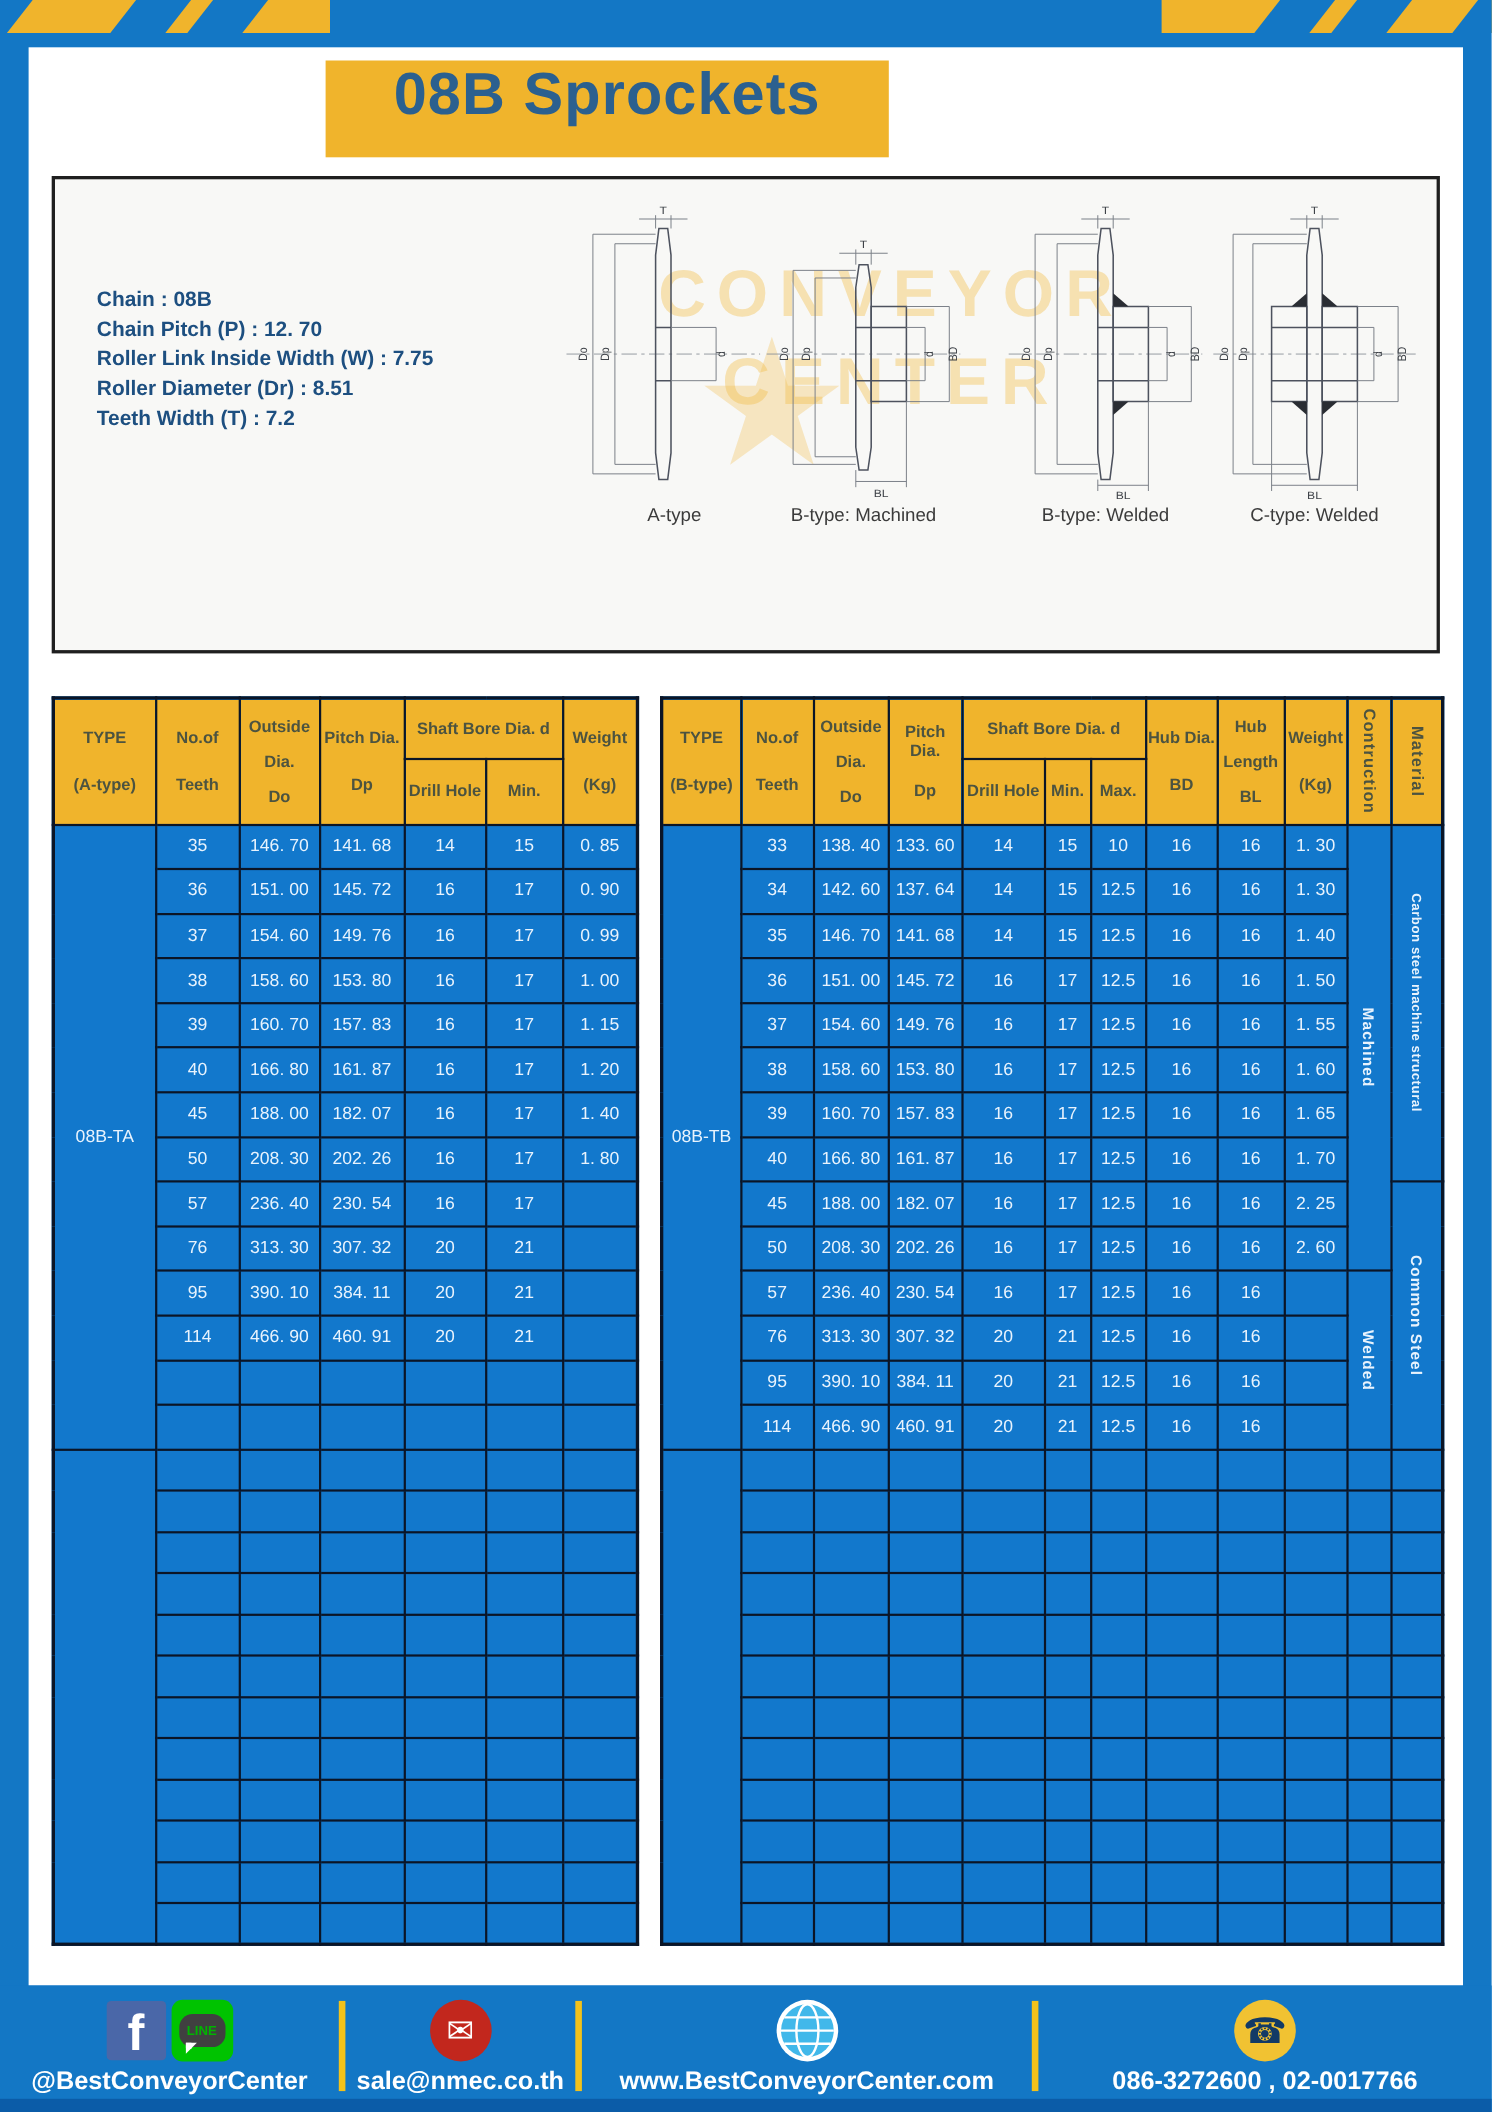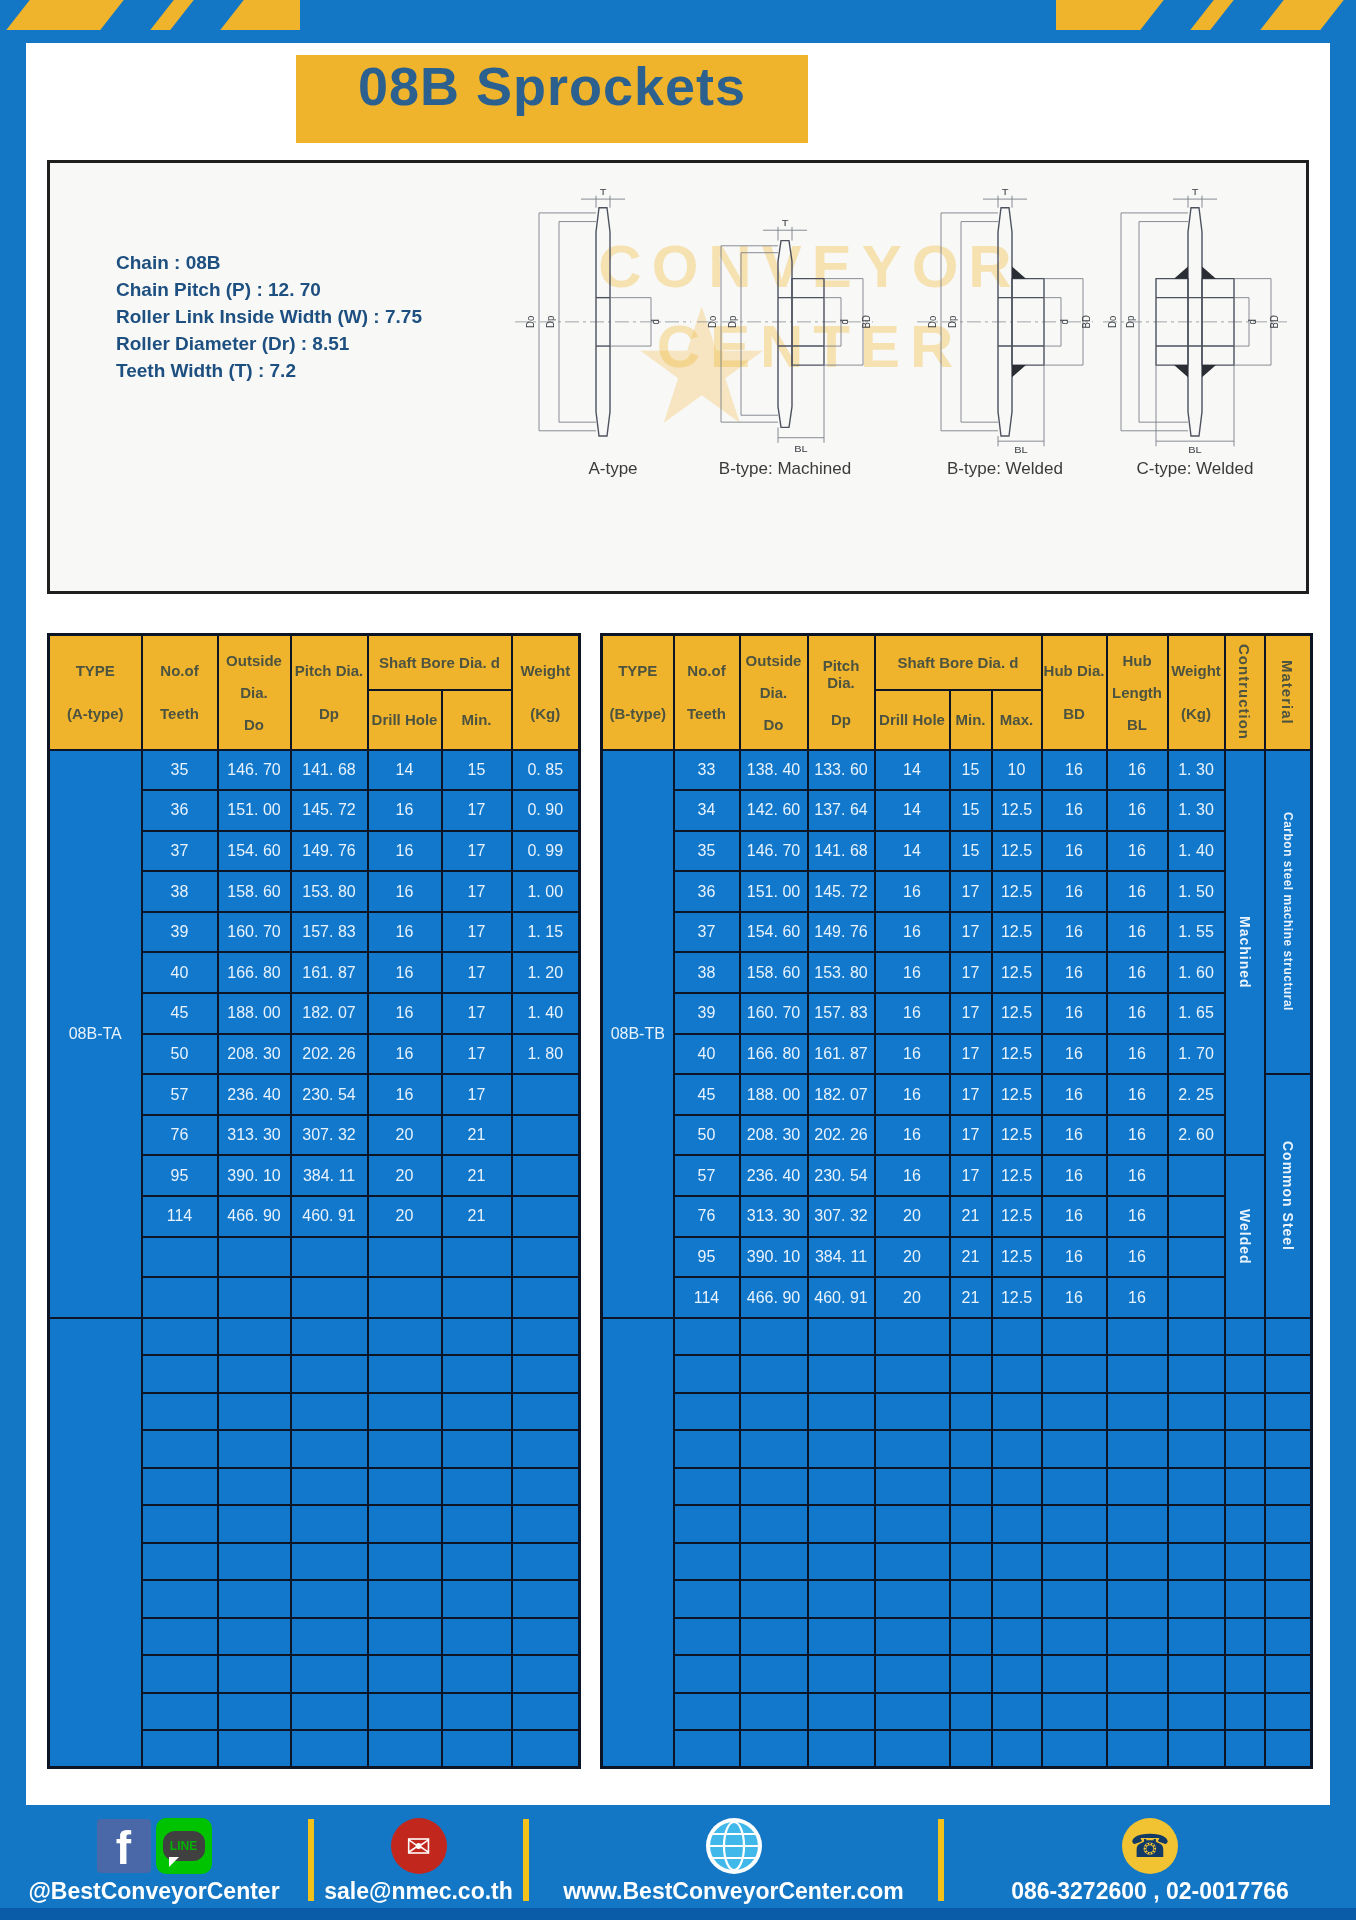--- a/index.html
+++ b/index.html
@@ -12,21 +12,21 @@
   .ts-left{left:0;width:300px;}
   .ts-right{left:1056px;width:300px;}
   .ts-stripe{position:absolute;top:-6px;height:42px;width:50px;background:#1377c5;transform:skewX(-38deg);}
   
   .banner{position:absolute;left:296px;top:55px;width:512px;height:88px;background:#f0b42c;
           display:flex;align-items:flex-start;justify-content:center;}
   .banner h1{margin:0;font-size:54px;font-weight:800;color:#2b608f;letter-spacing:1px;}
   
   .diagram{position:absolute;left:47px;top:160px;width:1262px;height:434px;background:#f8f8f6;
            border:3px solid #1f1f1f;box-sizing:border-box;}
-  .specs{position:absolute;left:38px;top:86px;z-index:3;margin-left:28px;}
+  .specs{position:absolute;left:38px;top:96px;z-index:3;}
   .specs div{font-size:19px;font-weight:bold;color:#1d4f80;line-height:27px;}
   .wm{position:absolute;left:470px;top:64px;width:580px;text-align:center;
       color:rgba(243,187,66,0.38);font-weight:800;z-index:1;}
   .wm div{font-size:60px;letter-spacing:10px;line-height:80px;}
   .wm-star{position:absolute;left:580px;top:110px;font-size:160px;color:rgba(243,187,66,0.30);z-index:1;}
   .drawing{position:absolute;top:24px;z-index:2;}
   .dlabel{position:absolute;top:296px;width:220px;text-align:center;font-size:17px;color:#3b3b3b;z-index:2;}
   .drawing path,.drawing rect,.drawing line,.drawing polyline{vector-effect:non-scaling-stroke;}
   .outl{stroke:#4d525e;stroke-width:1.4;fill:none;}
   .dim{stroke:#7a8088;stroke-width:0.9;fill:none;}

